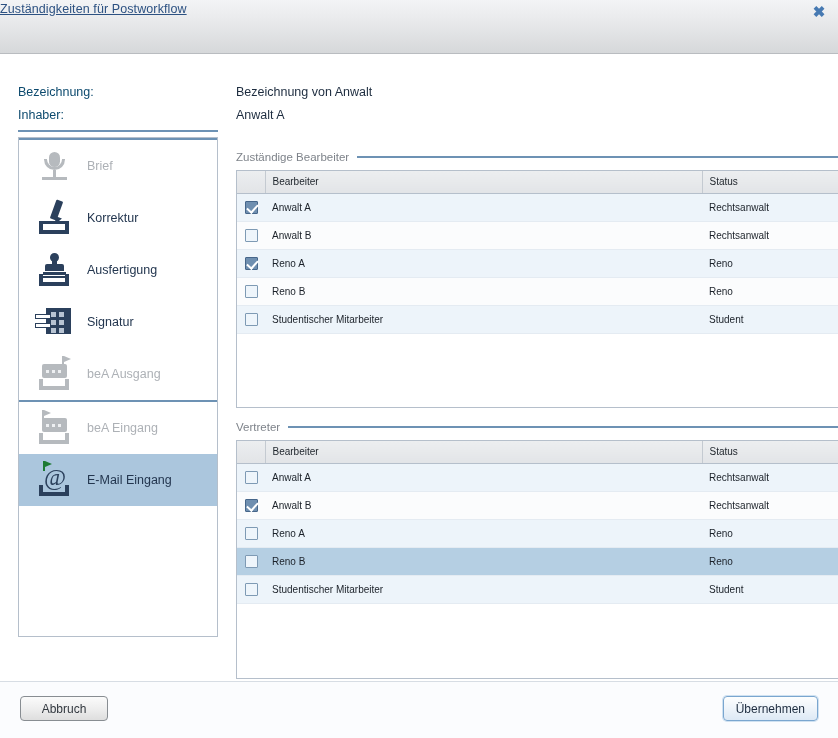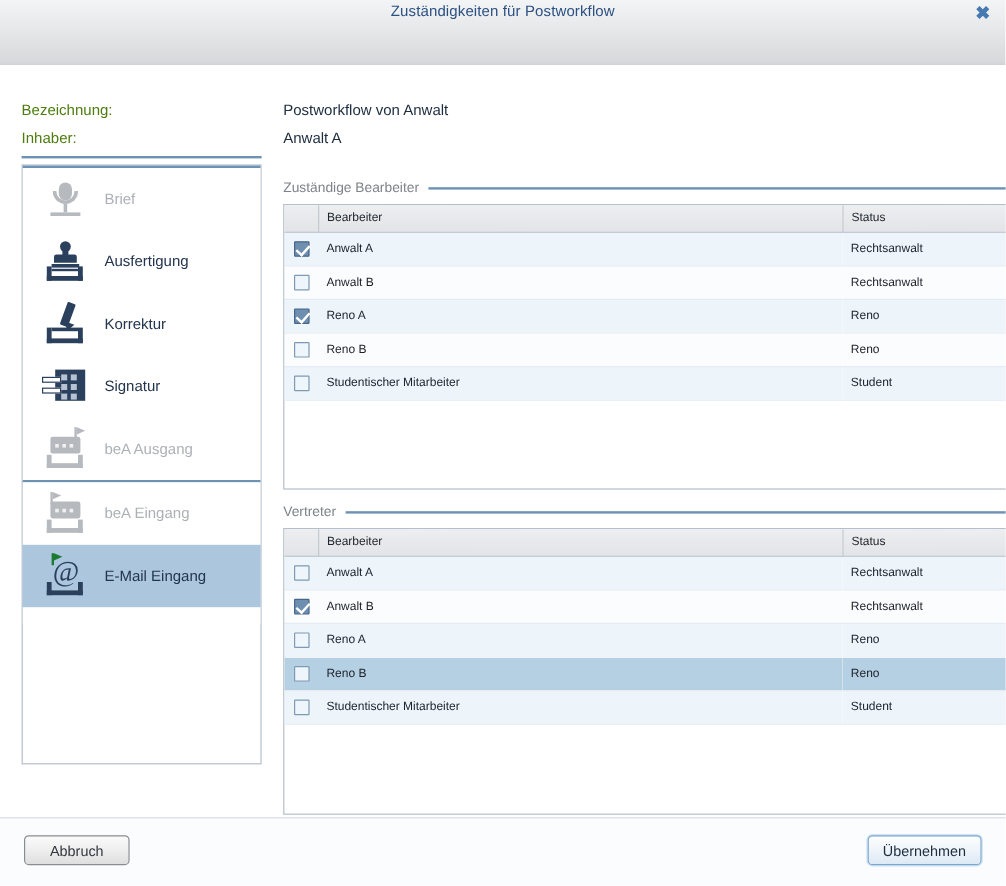--- a/index.html
+++ b/index.html
@@ -22,24 +22,25 @@
   .titlebar {
     position: relative;
     height: 54px;
     flex: 0 0 54px;
     background: linear-gradient(to bottom, #f3f4f6 0%, #e9eaec 38%, #d6d8da 100%);
     border-bottom: 1px solid #b9bcc0;
   }
   .titlebar-text {
     position: absolute;
     left: 0; right: 0; top: 2px;
-    text-align: center;
+    text-align: left;
     font-size: 12.5px;
     color: #2c5182;
     letter-spacing: .1px;
+    text-decoration: underline;
   }
   .close-btn {
     position: absolute;
     right: 8px; top: 1px;
     width: 22px; height: 20px;
     display: flex; align-items: center; justify-content: center;
     color: #4679b2;
     font-size: 15px;
     font-weight: bold;
     cursor: pointer;
@@ -53,21 +54,21 @@
     background: #ffffff;
   }
 
   
   .fields {
     position: absolute;
     left: 0; top: 0;
     width: 838px;
   }
   .field-row { position: absolute; font-size: 12.5px; }
-  .field-label { color: #4d7c0f; }
+  .field-label { color: #0c4a6e; }
   .field-value { color: #1d2c3f; }
 
   .lbl-bez { left: 18px; top: 31px; }
   .val-bez { left: 236px; top: 31px; }
   .lbl-inh { left: 18px; top: 54px; }
   .val-inh { left: 236px; top: 54px; }
 
   
   .left-rule {
     position: absolute;
@@ -265,62 +266,62 @@
 
   <div class="titlebar">
     <div class="titlebar-text">Zuständigkeiten für Postworkflow</div>
     <div class="close-btn">✖</div>
   </div>
 
   <div class="body">
 
     <div class="fields">
       <div class="field-row field-label lbl-bez">Bezeichnung:</div>
-      <div class="field-row field-value val-bez">Postworkflow von Anwalt</div>
+      <div class="field-row field-value val-bez">Bezeichnung von Anwalt</div>
       <div class="field-row field-label lbl-inh">Inhaber:</div>
       <div class="field-row field-value val-inh">Anwalt A</div>
     </div>
 
     <div class="left-rule"></div>
 
     <div class="sidebar">
 
 
       <div class="nav-sep"></div>
 
       <div class="nav-item disabled">
         <span class="nav-icon">
           <span class="ic" style="left:16px; top:5px; width:11px; height:15px; background:#b6babe; border-radius:6px;"></span>
           <span class="ic" style="left:11px; top:12px; width:21px; height:11px; border:3px solid #b6babe; border-top:none; border-radius:0 0 11px 11px;"></span>
           <span class="ic" style="left:20px; top:23px; width:3px; height:7px; background:#b6babe;"></span>
           <span class="ic" style="left:9px; top:30px; width:25px; height:3px; background:#b6babe;"></span>
         </span>
         <span class="nav-label">Brief</span>
+      </div>
+
+      <div class="nav-item">
+        <span class="nav-icon">
+          <span class="ic" style="left:20px; top:1px; width:7px; height:20px; background:#2b405c; transform:rotate(20deg); border-radius:1px;"></span>
+          <span class="ic" style="left:20px; top:18px; width:0; height:0; border-left:4px solid transparent; border-right:4px solid transparent; border-top:7px solid #2b405c; transform:rotate(20deg);"></span>
+          <span class="ic" style="left:10px; top:22px; width:22px; height:3px; background:#2b405c;"></span>
+          <span class="tray" style="height:13px;"></span>
+        </span>
+        <span class="nav-label">Korrektur</span>
       </div>
 
       <div class="nav-item">
         <span class="nav-icon">
           <span class="ic" style="left:17px; top:2px; width:9px; height:9px; background:#2b405c; border-radius:50%;"></span>
           <span class="ic" style="left:19px; top:8px; width:5px; height:6px; background:#2b405c;"></span>
           <span class="ic" style="left:12px; top:13px; width:19px; height:7px; background:#2b405c; border-radius:2px 2px 0 0;"></span>
           <span class="ic" style="left:10px; top:21px; width:23px; height:3px; background:#2b405c;"></span>
           <span class="ic" style="left:10px; top:25px; width:23px; height:2px; background:#2b405c;"></span>
           <span class="tray" style="height:12px;"></span>
         </span>
         <span class="nav-label">Ausfertigung</span>
-      </div>
-
-      <div class="nav-item">
-        <span class="nav-icon">
-          <span class="ic" style="left:20px; top:1px; width:7px; height:20px; background:#2b405c; transform:rotate(20deg); border-radius:1px;"></span>
-          <span class="ic" style="left:20px; top:18px; width:0; height:0; border-left:4px solid transparent; border-right:4px solid transparent; border-top:7px solid #2b405c; transform:rotate(20deg);"></span>
-          <span class="ic" style="left:10px; top:22px; width:22px; height:3px; background:#2b405c;"></span>
-          <span class="tray" style="height:13px;"></span>
-        </span>
-        <span class="nav-label">Korrektur</span>
       </div>
 
       <div class="nav-item">
         <span class="nav-icon">
           <span class="ic" style="left:13px; top:5px; width:25px; height:26px; background:#2b405c;"></span>
           <span class="ic" style="left:2px;  top:11px; width:16px; height:5px; background:#ffffff; border:1px solid #2b405c;"></span>
           <span class="ic" style="left:2px;  top:20px; width:16px; height:5px; background:#ffffff; border:1px solid #2b405c;"></span>
           <span class="ic" style="left:18px; top:9px;  width:5px; height:5px; background:#b7c3d2;"></span>
           <span class="ic" style="left:26px; top:9px;  width:5px; height:5px; background:#b7c3d2;"></span>
           <span class="ic" style="left:18px; top:17px; width:5px; height:5px; background:#b7c3d2;"></span>

